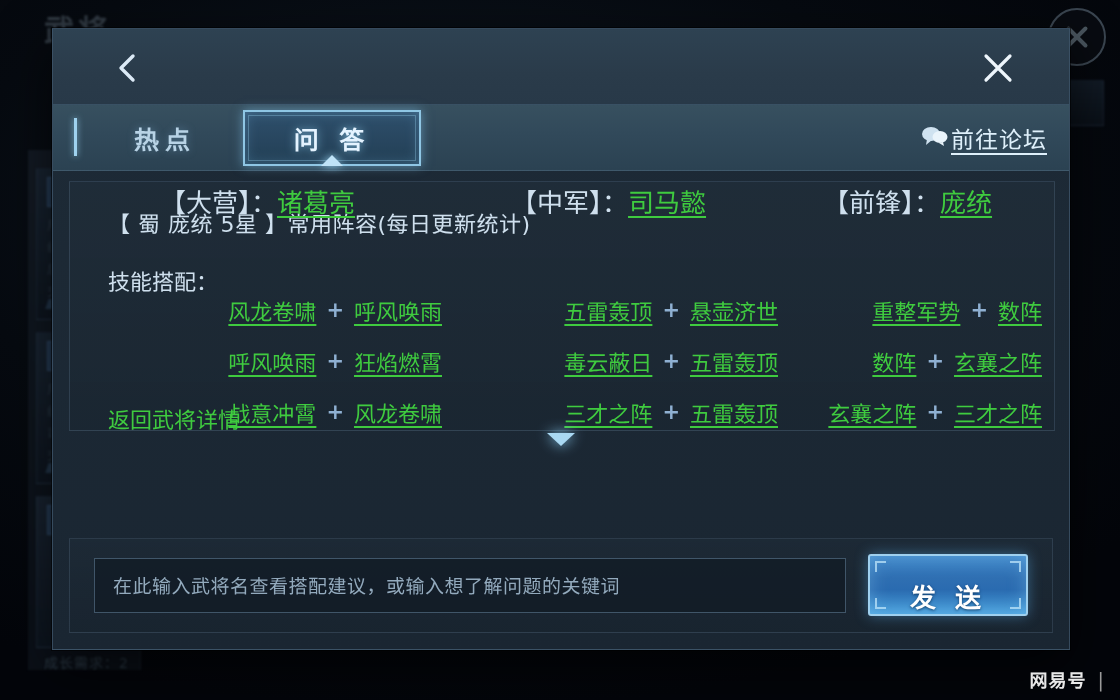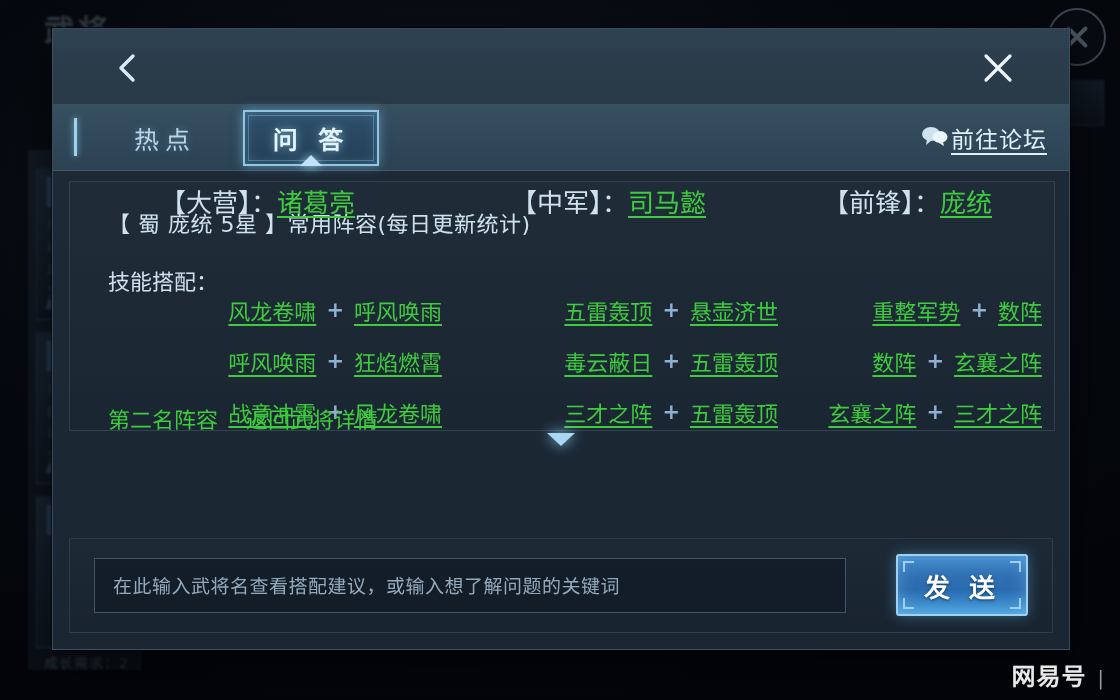--- a/index.html
+++ b/index.html
@@ -184,26 +184,26 @@
     justify-content: center;
     font-size: 25px;
     letter-spacing: 6px;
     cursor: pointer;
     box-sizing: border-box;
   }
   .tab-hot {
     left: 52px;
     width: 120px;
     color: #b8d3e6;
-    font-weight: 400;
+    font-weight: 700;
     text-shadow: 0 0 8px rgba(140,195,235,.35);
   }
   .tab-qa {
     left: 190px;
-    width: 136px;
+    width: 178px;
     top: 5px;
     height: 56px;
     color: #e4f3ff;
     font-weight: 600;
     background: linear-gradient(180deg, #2e4f6b 0%, #28465f 55%, #224055 100%);
     border: 2px solid #8fc6e4;
     box-shadow: 0 0 10px rgba(130,195,235,.55), inset 0 0 14px rgba(120,185,230,.32);
     text-shadow: 0 0 10px rgba(150,215,250,.7);
   }
   .tab-qa::after {
@@ -368,33 +368,33 @@
     font-size: 19px;
     font-family: "DejaVu Sans", "Liberation Sans", sans-serif;
     padding: 0 18px;
     outline: none;
     letter-spacing: .5px;
   }
   .search-input::placeholder { color: #93aabd; }
   .send-btn {
     position: absolute;
     right: 24px; top: 15px;
-    width: 132px;
+    width: 160px;
     height: 62px;
     box-sizing: border-box;
     background: linear-gradient(180deg, #3f86c8 0%, #2f6fb2 38%, #2a6bb0 58%, #49a0dc 100%);
     border: 2px solid #9fd0ef;
     border-radius: 3px;
     color: #ffffff;
     font-size: 26px;
     font-weight: 700;
     letter-spacing: 5px;
     text-shadow: 0 1px 3px rgba(0,40,80,.8);
     display: flex;
-    align-items: center;
+    align-items: flex-end;
     justify-content: center;
     cursor: pointer;
     box-shadow: 0 0 14px rgba(90,175,235,.45), inset 0 0 18px rgba(140,210,250,.35);
     font-family: "DejaVu Sans", "Liberation Sans", sans-serif;
   }
   .send-btn .corner {
     position: absolute;
     width: 9px; height: 9px;
     border: 2px solid rgba(190,228,250,.75);
   }
@@ -406,21 +406,21 @@
   
   .watermark {
     position: absolute;
     right: 16px; bottom: 8px;
     display: flex;
     align-items: baseline;
     gap: 11px;
     color: #e8e8e8;
     z-index: 30;
   }
-  .wm-logo { font-size: 24px; font-weight: 700; letter-spacing: 1px; }
+  .wm-logo { font-size: 18px; font-weight: 700; letter-spacing: 1px; }
   .wm-sep { font-size: 19px; color: #9a9a9a; }
   .wm-name { font-size: 19px; letter-spacing: .5px; }
 </style>
 </head>
 <body>
 
 <div class="screen">
 
   <div class="bg-layer">
     <div class="bg-title">武将</div>
@@ -557,21 +557,20 @@
                 <span class="green">玄襄之阵</span>
                 <span class="plus">+</span>
                 <span class="green">三才之阵</span>
               </div>
             </div>
           </div>
 
         </div>
 
         <div class="clipped-row">
-          <span class="green">第二名阵容</span>
           <span class="green">返回武将详情</span>
         </div>
 
       </div>
     </div>
 
     <div class="scroll-hint"></div>
 
     <div class="bottombar">
       <input class="search-input" type="text" placeholder="在此输入武将名查看搭配建议，或输入想了解问题的关键词" style="">

